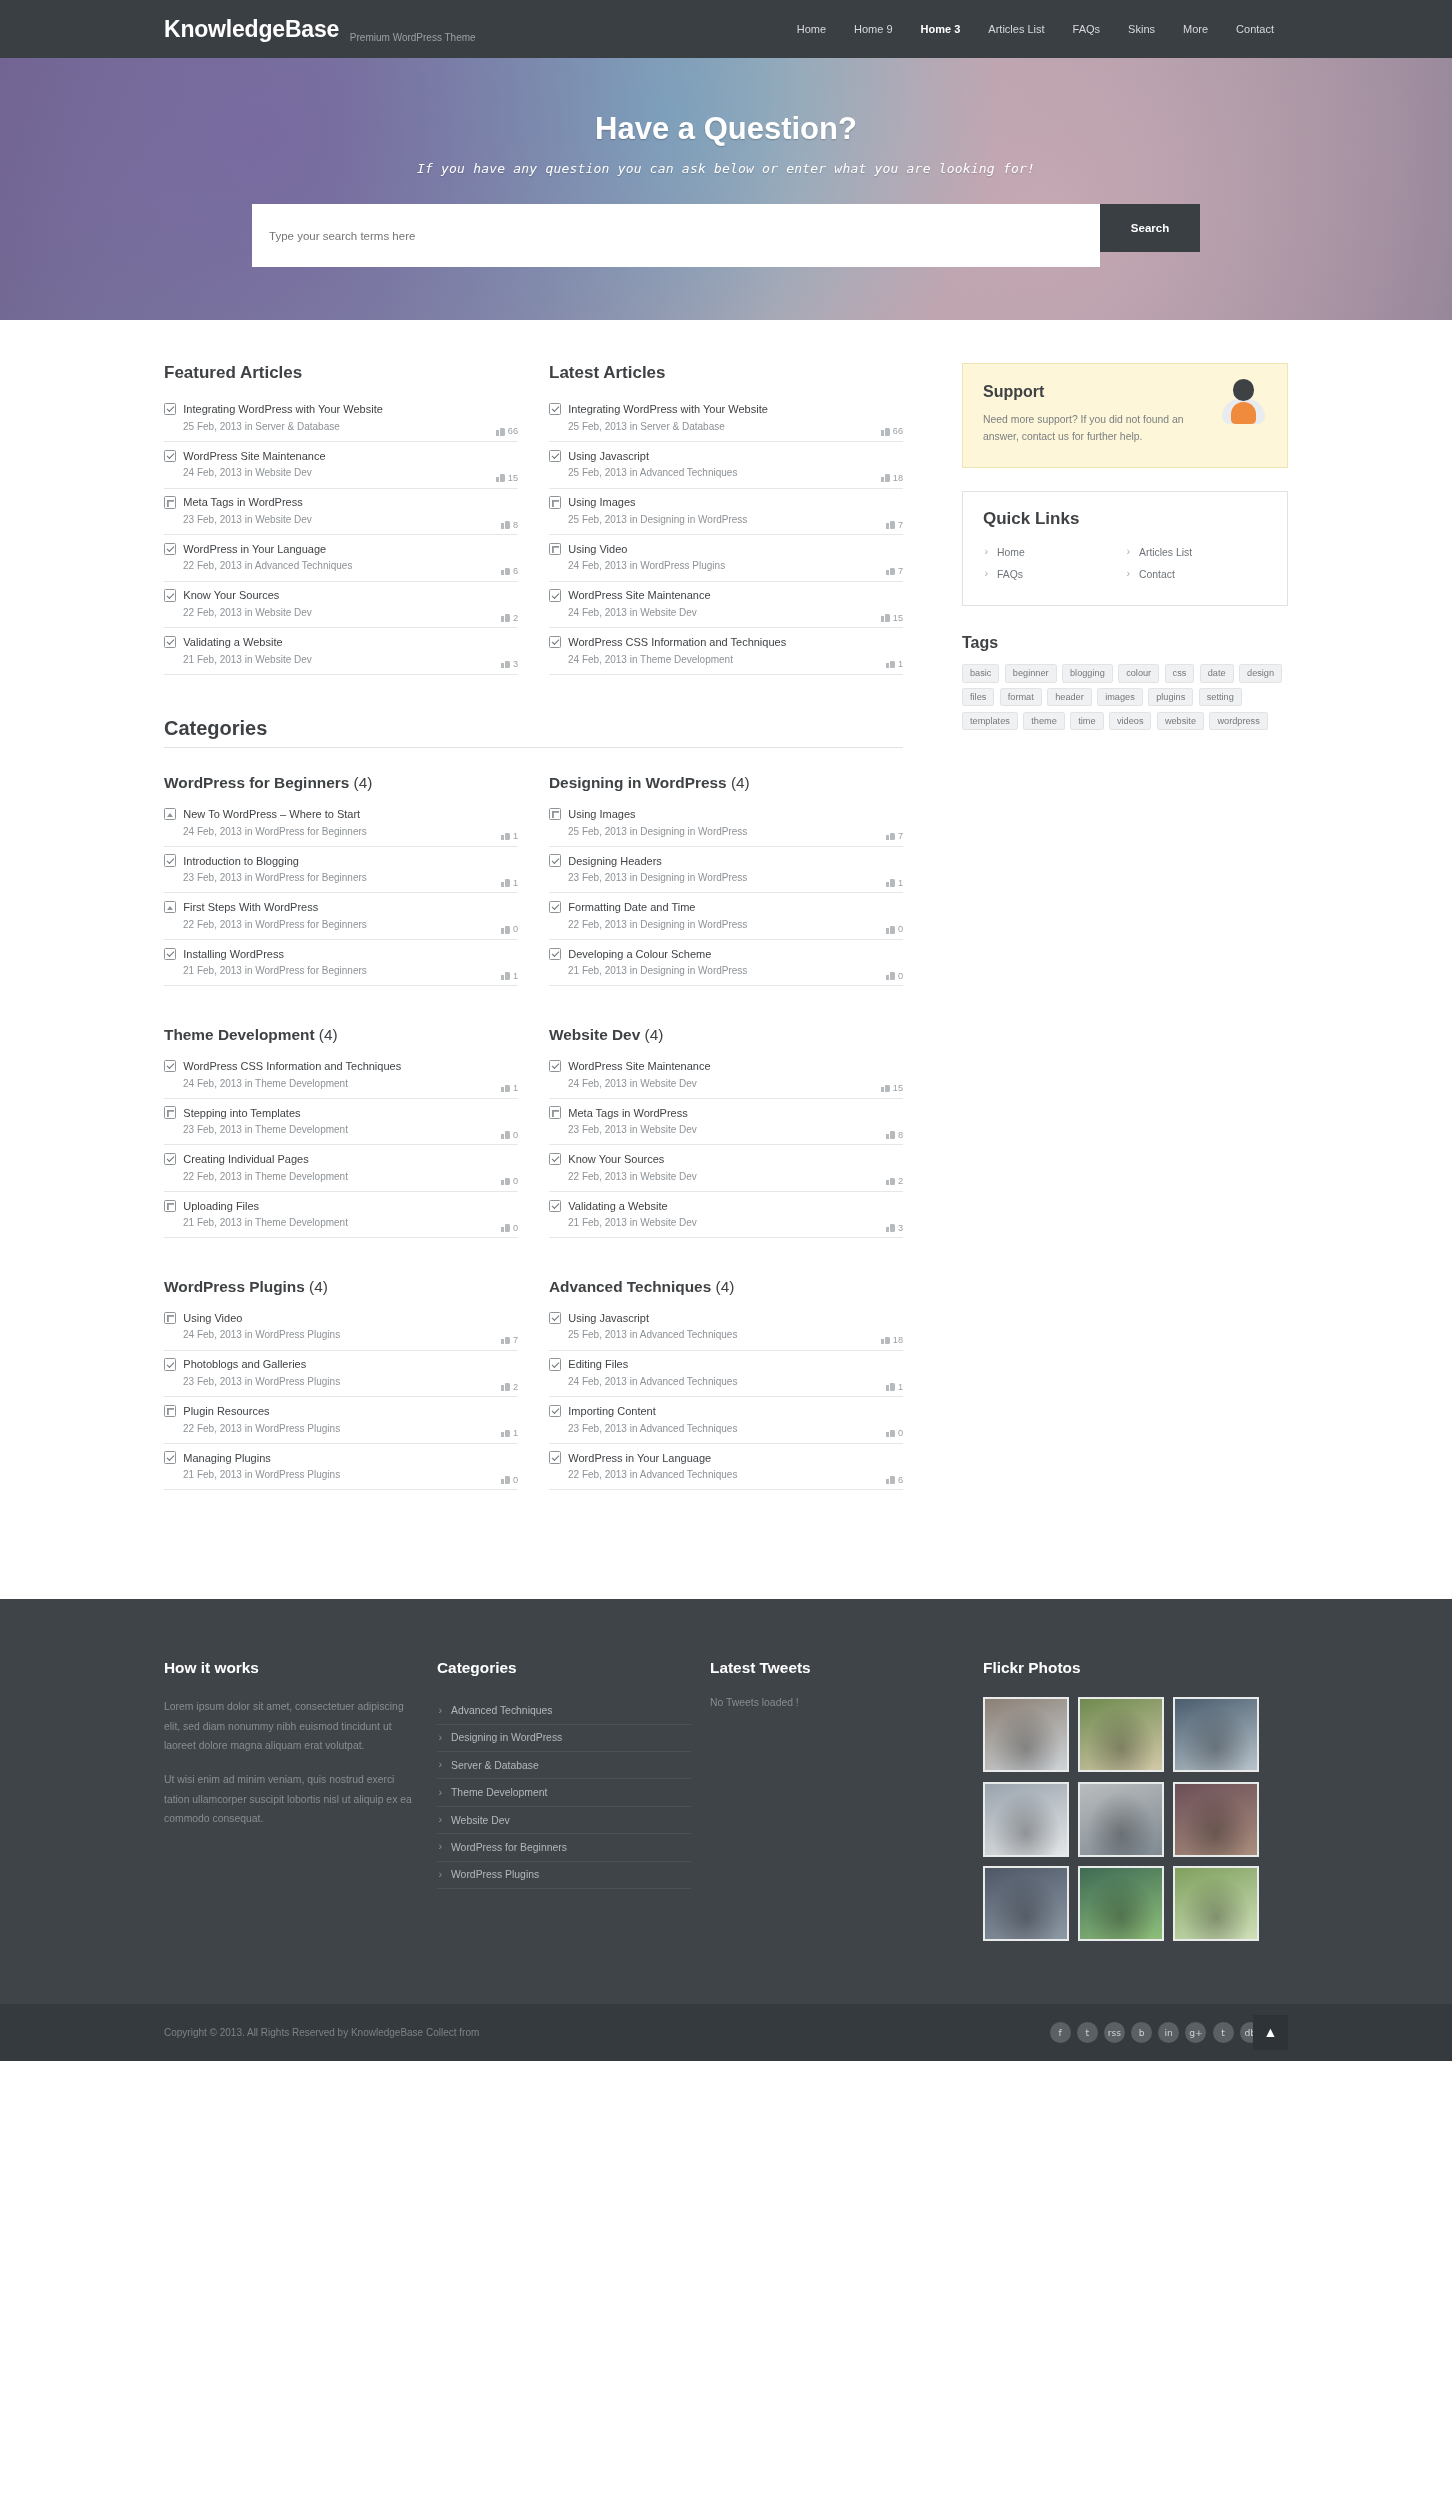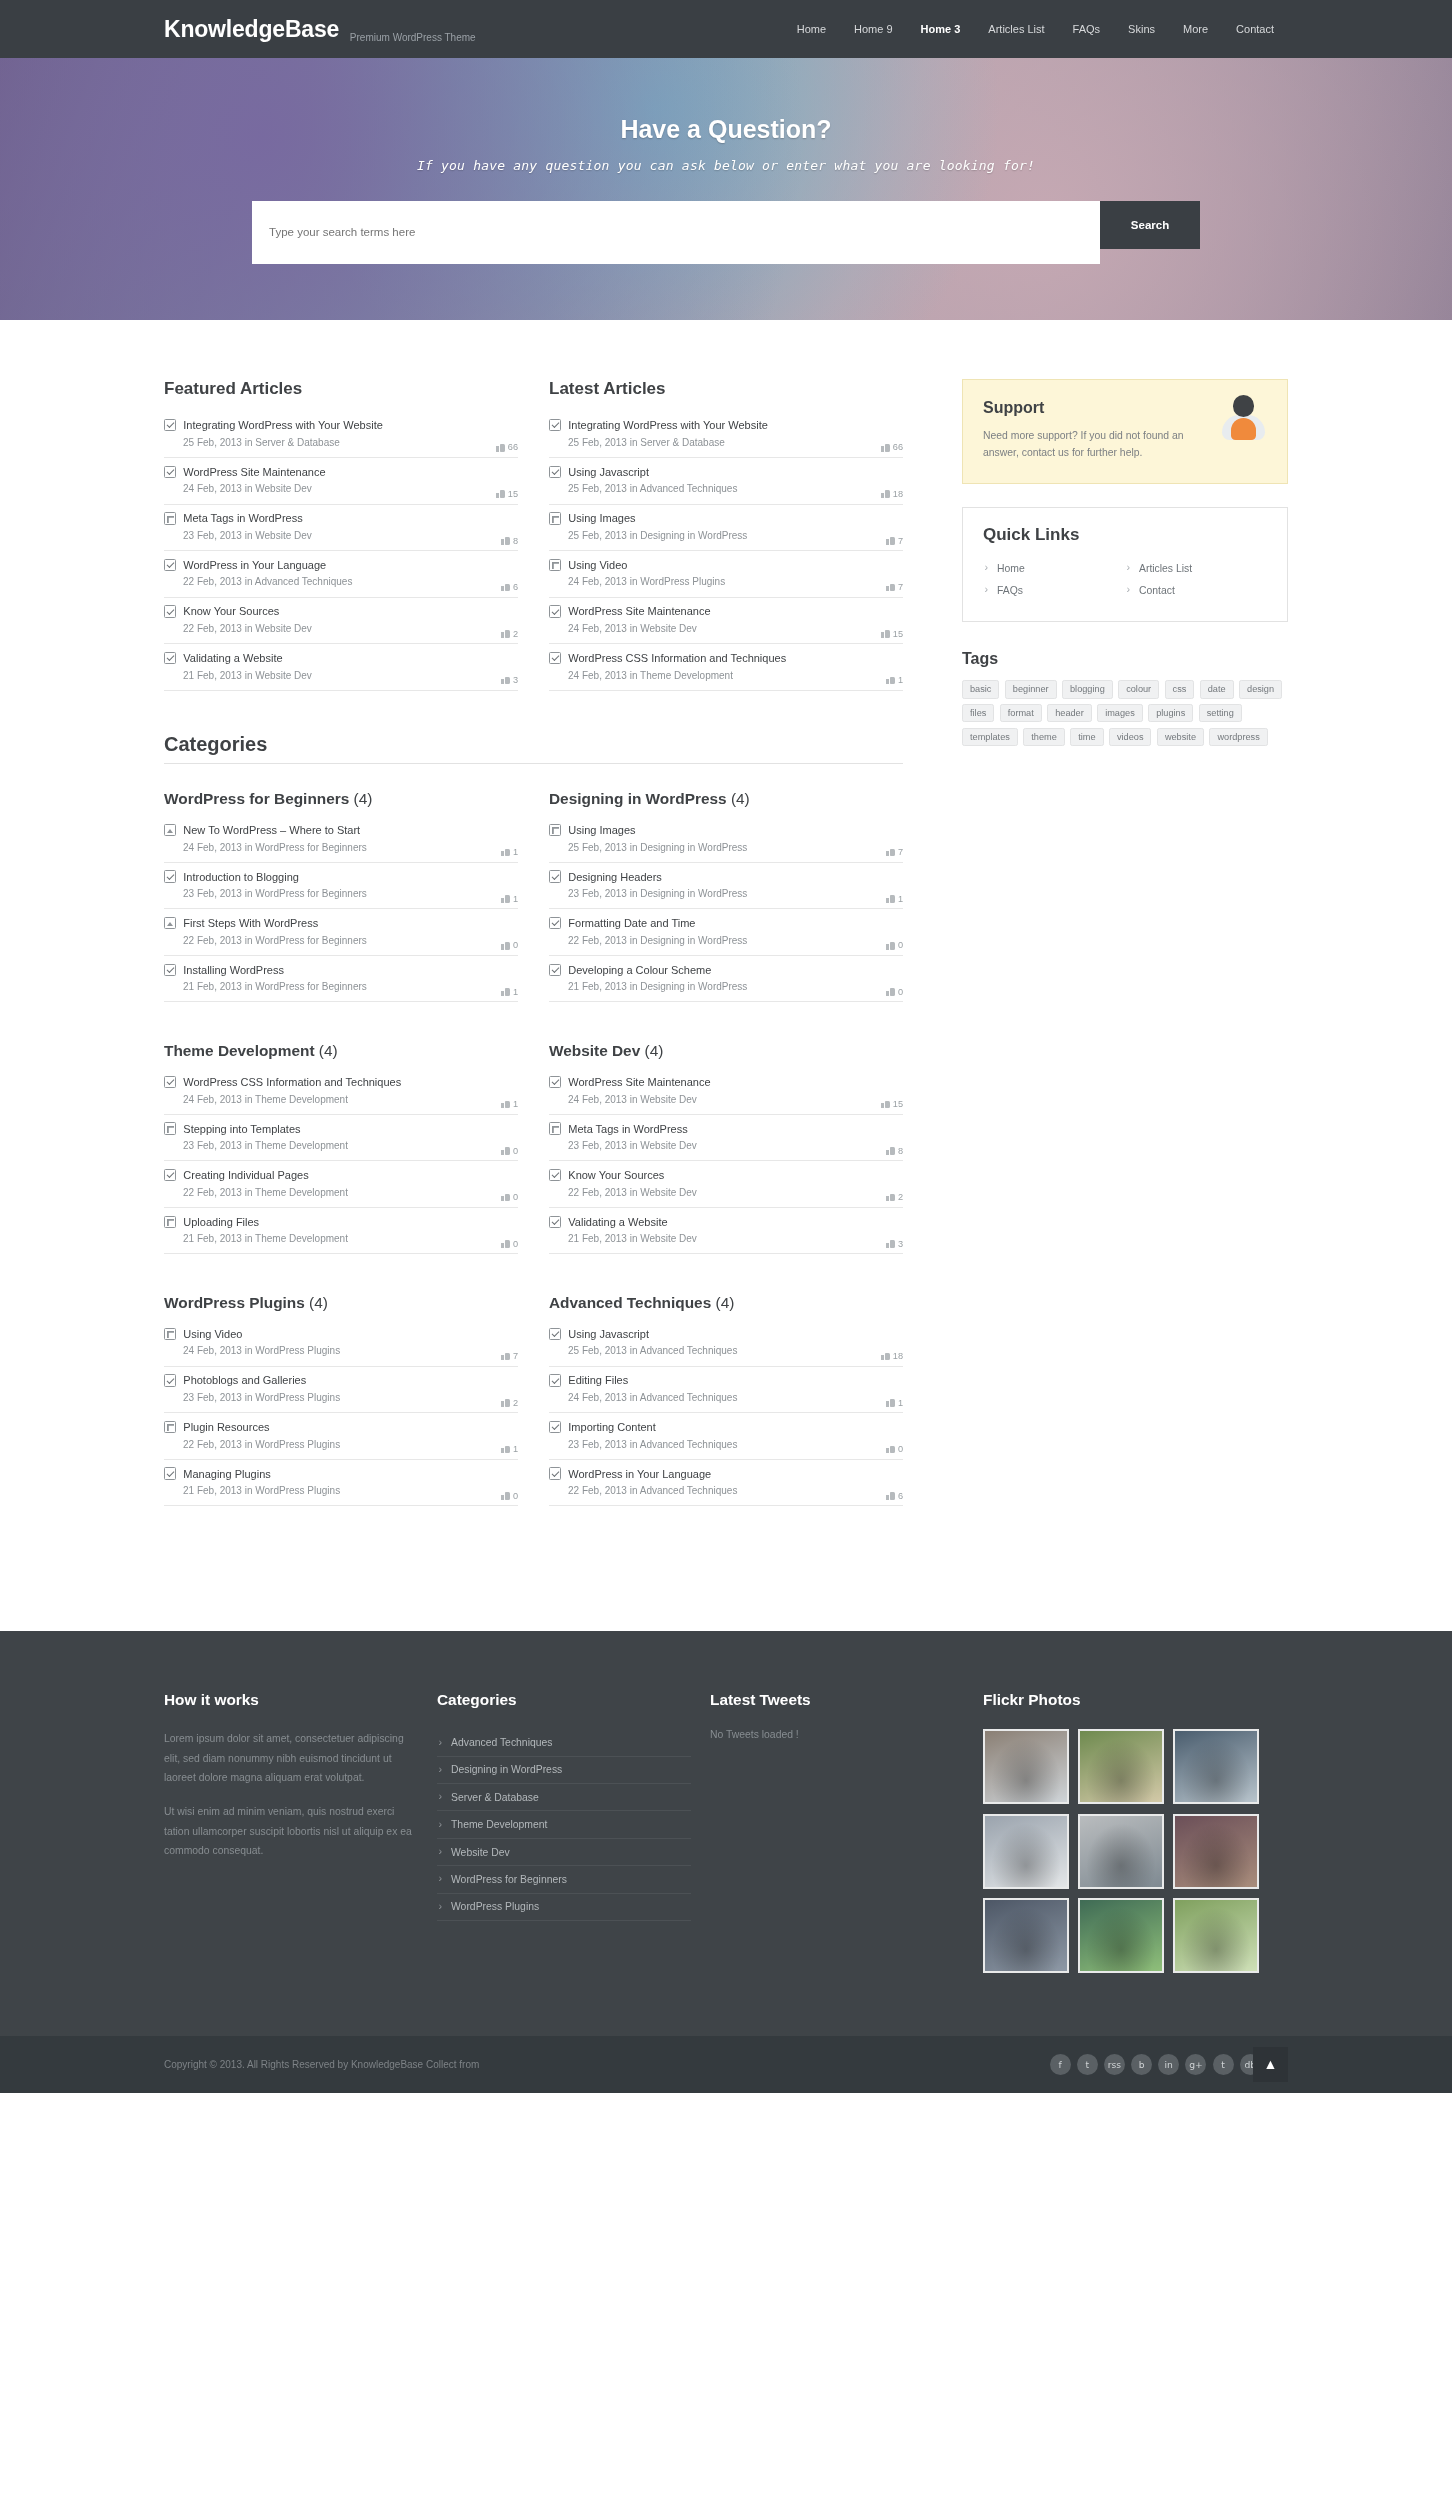--- a/index.html
+++ b/index.html
@@ -57,21 +57,21 @@
       radial-gradient(circle at 45% 20%, rgba(120,180,200,0.85) 0%, rgba(120,180,200,0) 42%),
       radial-gradient(circle at 72% 60%, rgba(200,170,180,0.9) 0%, rgba(200,170,180,0) 48%),
       linear-gradient(110deg, #6c5f86 0%, #7f8fa6 30%, #b3a3ae 60%, #8e7f95 100%);
     display: flex;
     flex-direction: column;
     align-items: center;
     justify-content: center;
   }
   .hero h1 {
     color: #ffffff;
-    font-size: 25px;
+    font-size: 31px;
     font-weight: bold;
     text-shadow: 0 0.8px 1.5px rgba(0,0,0,0.22);
     margin-bottom: 14px;
   }
   .hero p {
     color: #ffffff;
     font-size: 13px;
     font-style: italic;
     font-family: "DejaVu Sans Mono", monospace;
     letter-spacing: 0.2px;
@@ -96,21 +96,21 @@
     color: #fff;
     border: none;
     font-size: 11.5px;
     font-weight: bold;
     cursor: pointer;
   }
 
   
   .page {
     width: 1124px;
-    margin: 16px auto;
+    margin: 0 auto;
     padding: 43px 0 69px 0;
     display: flex;
     gap: 28px;
   }
   .content { width: 770px; }
   .side { width: 357px; }
 
   .two-col {
     display: flex;
     gap: 0;

